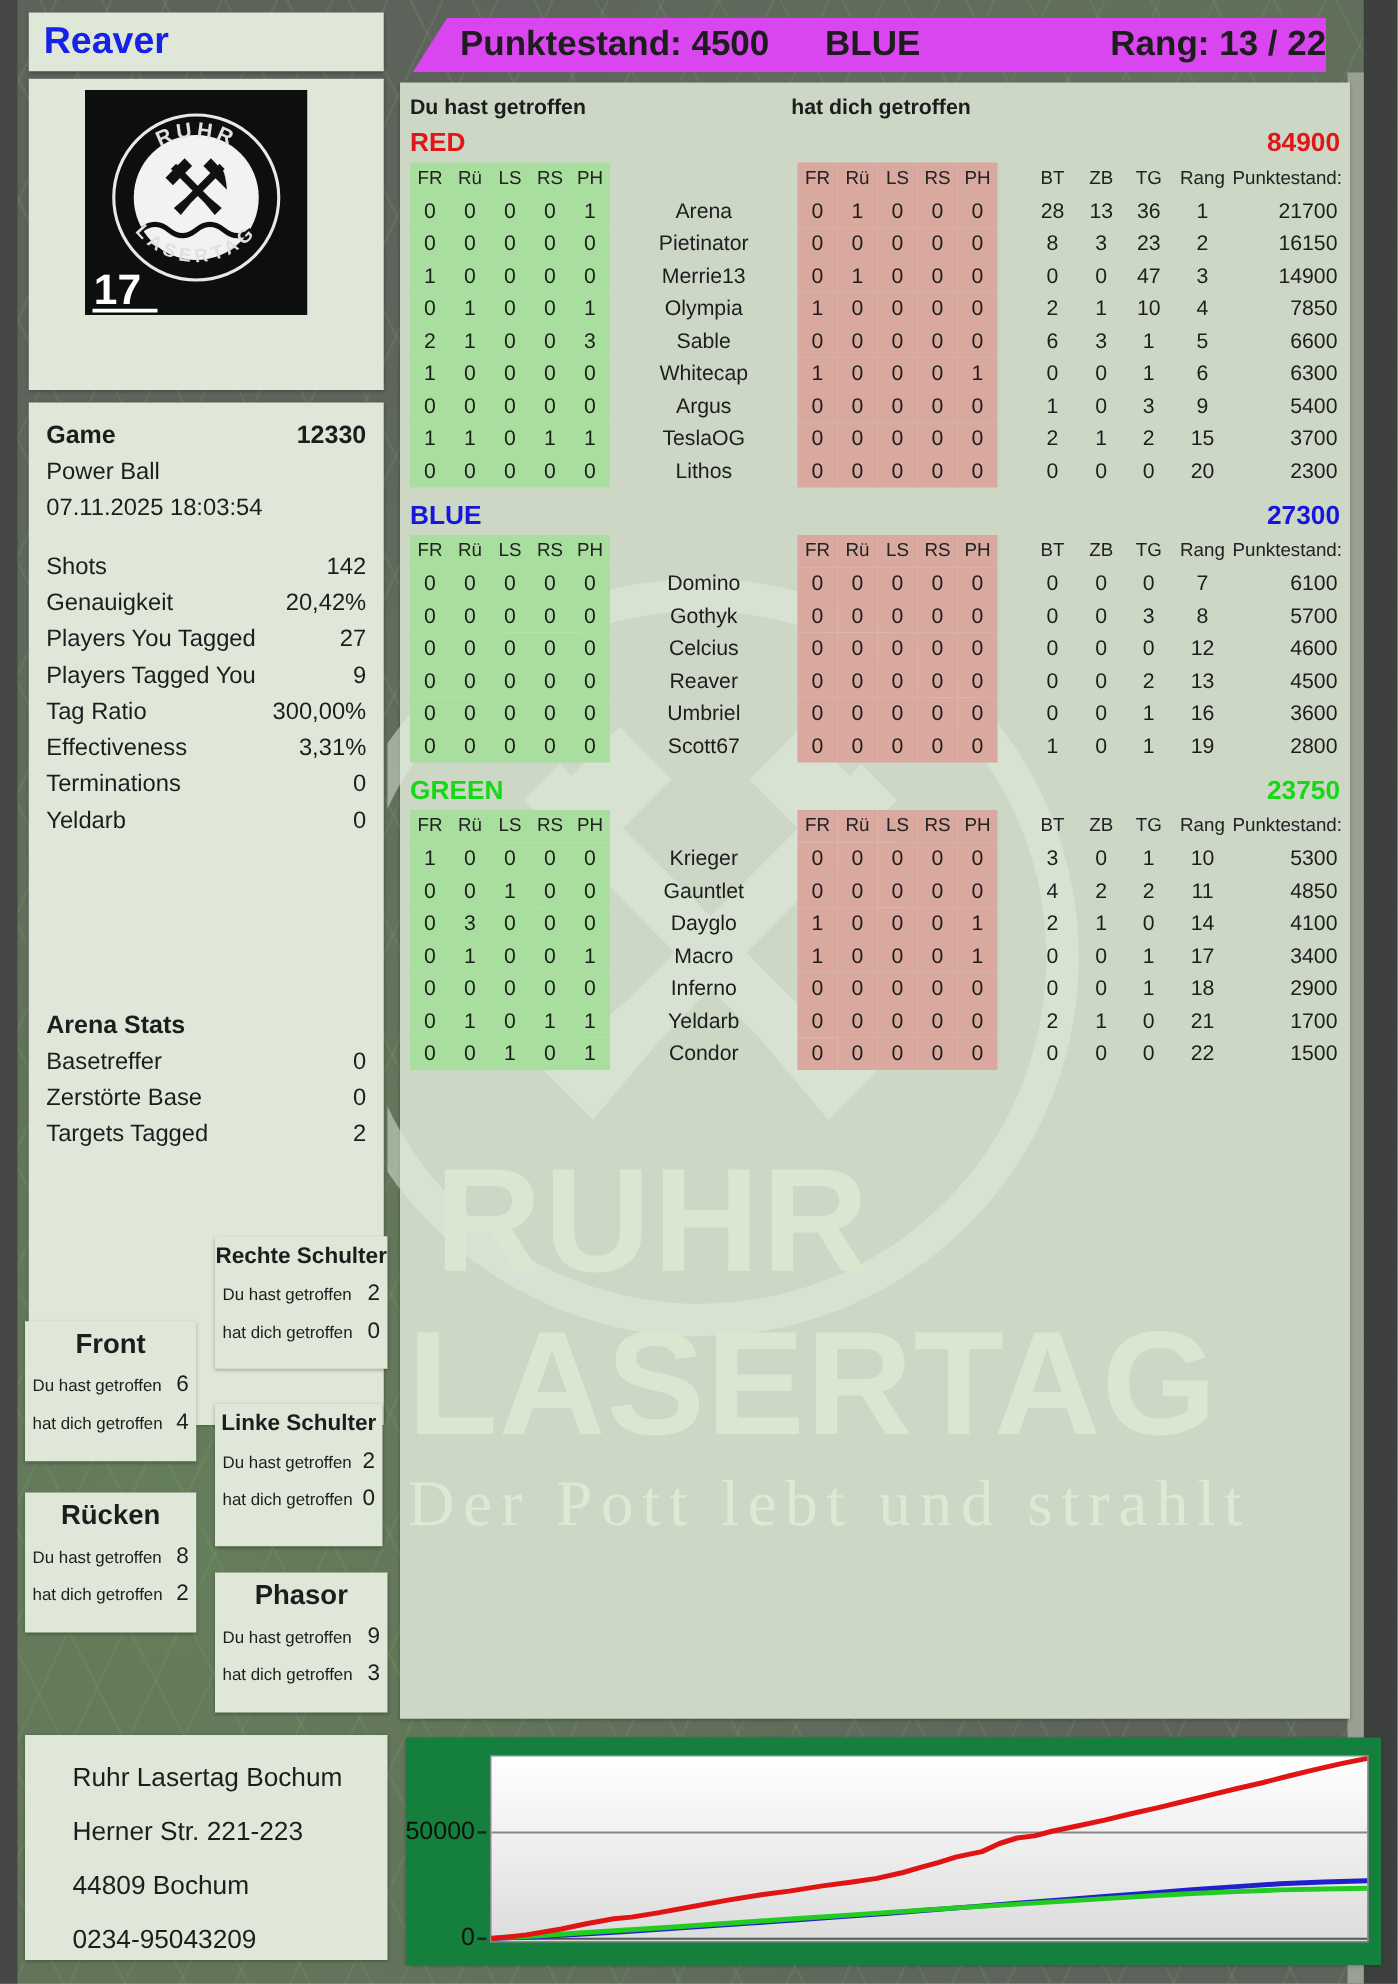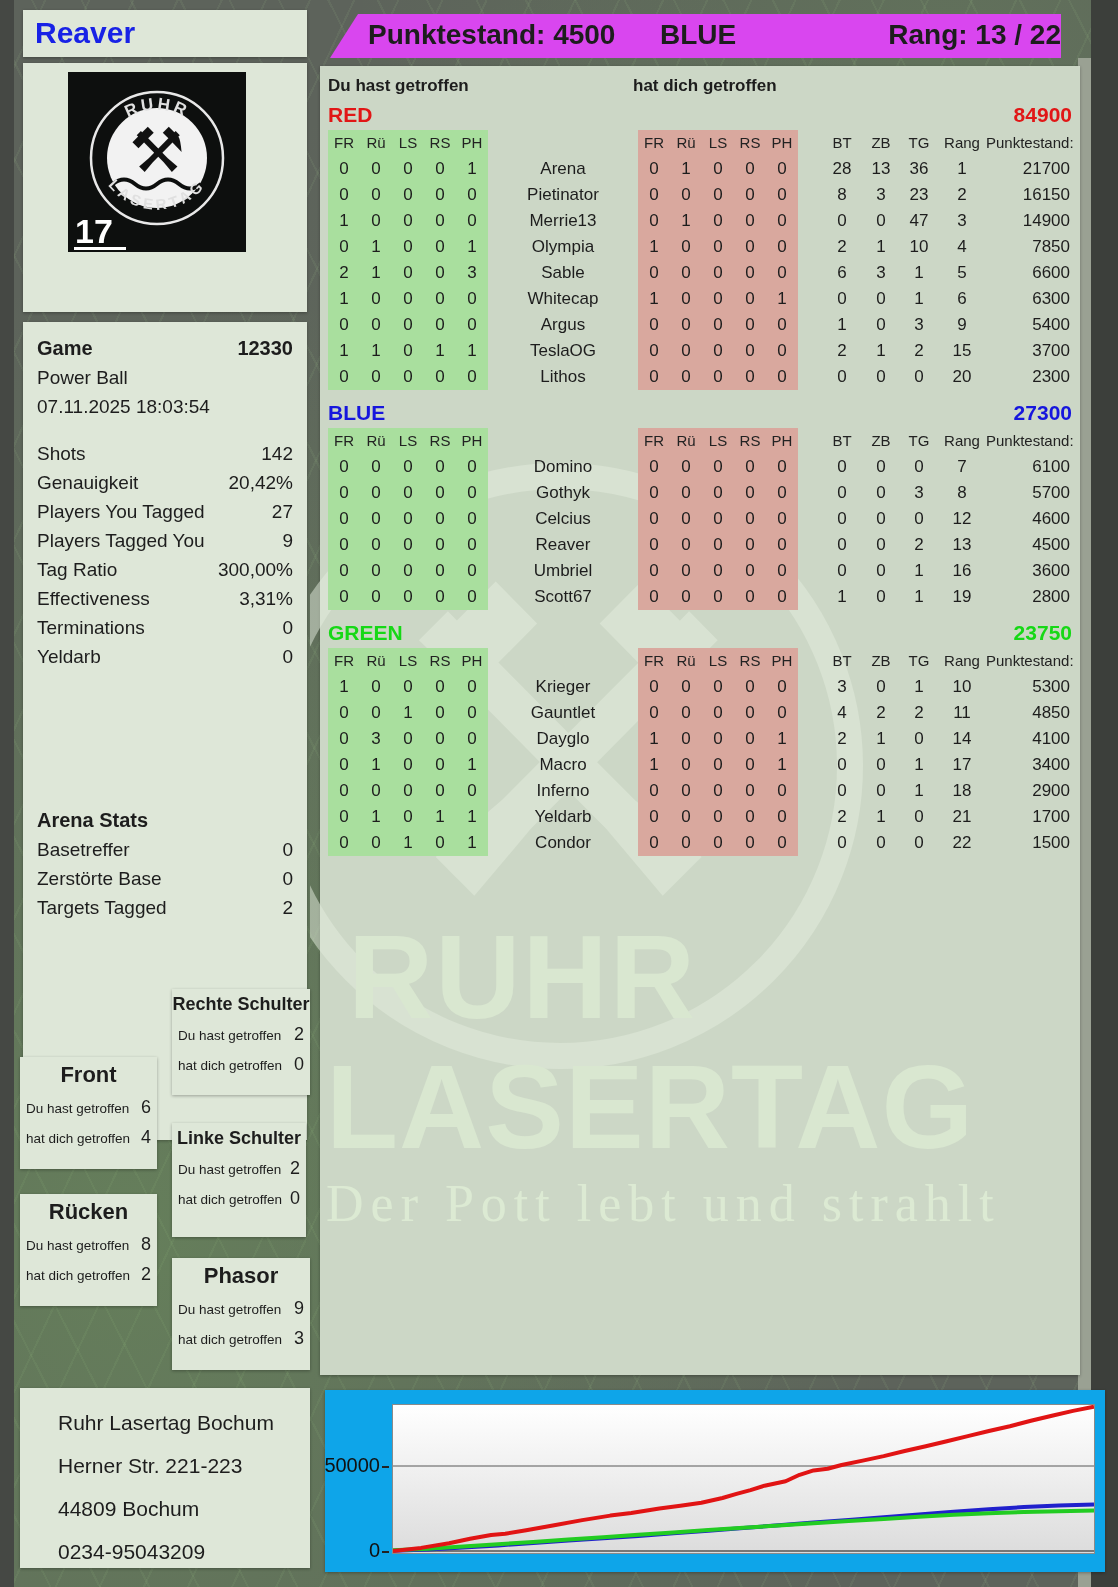--- a/index.html
+++ b/index.html
@@ -66,21 +66,21 @@
   
   .wm{position:absolute;z-index:1;pointer-events:none;}
   .wm-emblem{left:-10px;top:380px;opacity:.5;}
   .wm-ruhr{left:28px;top:852px;font-size:118px;font-weight:bold;color:#d9e7d0;letter-spacing:2px;line-height:1;}
   .wm-laser{left:6px;top:982px;font-size:118px;font-weight:bold;color:#d9e7d0;letter-spacing:1px;line-height:1;}
   .wm-tag{left:6px;top:1112px;font-family:"Liberation Serif",serif;font-size:52px;color:#dcead3;letter-spacing:7px;line-height:1;}
   
   .addr-panel{left:20px;top:1388px;width:290px;height:180px;font-size:21px;}
   .addr-panel div{padding-left:19px;height:43px;line-height:46px;}
   .addr-panel div:first-child{padding-top:6px;}
-  .chart-panel{left:325px;top:1390px;width:780px;height:182px;background:#0ea5e9;box-shadow:0 1px 3px rgba(0,0,0,.3);}
+  .chart-panel{left:325px;top:1390px;width:780px;height:182px;background:#15803d;box-shadow:0 1px 3px rgba(0,0,0,.3);}
   .plot{position:absolute;left:67px;top:14px;width:701px;height:148px;
     background:linear-gradient(#ffffff,#ececec 55%,#dcdcdc);border:1px solid #8a8a8a;}
   .ytick{position:absolute;right:716px;width:70px;text-align:right;font-size:20px;color:#111;line-height:20px;}
   .ytick .dash{display:inline-block;width:7px;height:2px;background:#222;vertical-align:middle;margin-left:2px;}
 </style>
 </head>
 <body>
 
 <div class="abs frame-left"></div>
 <div class="abs frame-right-dark"></div>

